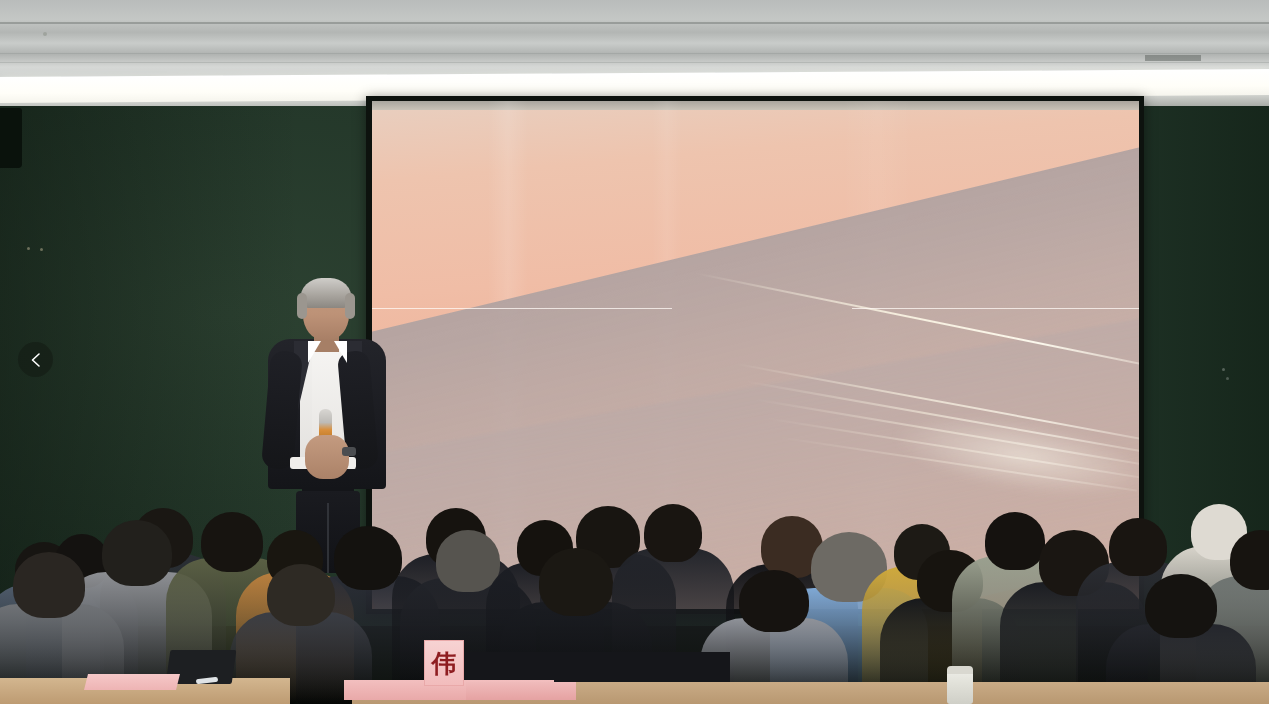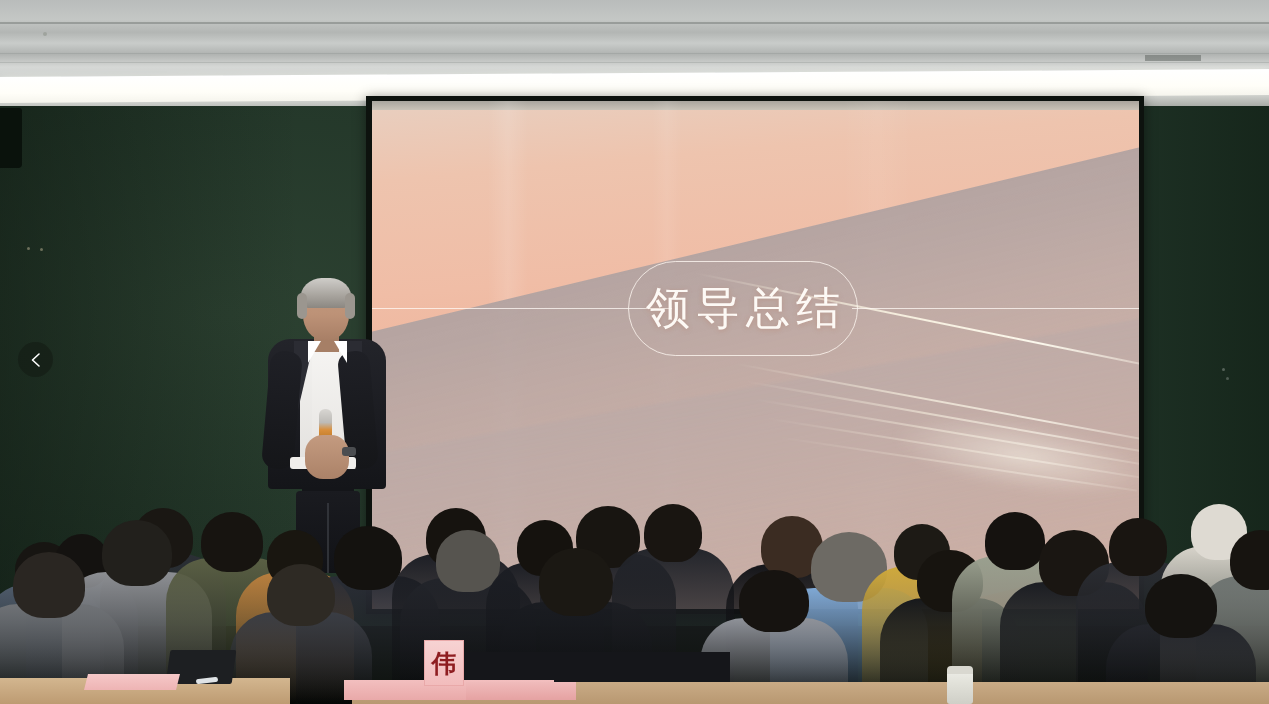--- a/index.html
+++ b/index.html
@@ -355,23 +355,20 @@
     <div class="streak-glow"></div>
     <div class="streak st1"></div>
     <div class="streak st2"></div>
     <div class="streak st3"></div>
     <div class="streak st4"></div>
     <div class="streak st5"></div>
 
     <div class="title-rule rule-left"></div>
     <div class="title-rule rule-right"></div>
 
-    <div class="title-pill">
-      <span class="title-text">领导总结</span>
-    </div>
   </div>
 
   <div class="presenter">
     <div class="p-jacket"></div>
     <div class="p-shirt"></div>
     <div class="p-vopen"></div>
     <div class="p-lapel-l"></div>
     <div class="p-lapel-r"></div>
     <div class="p-arm-l"></div>
     <div class="p-arm-r"></div>

